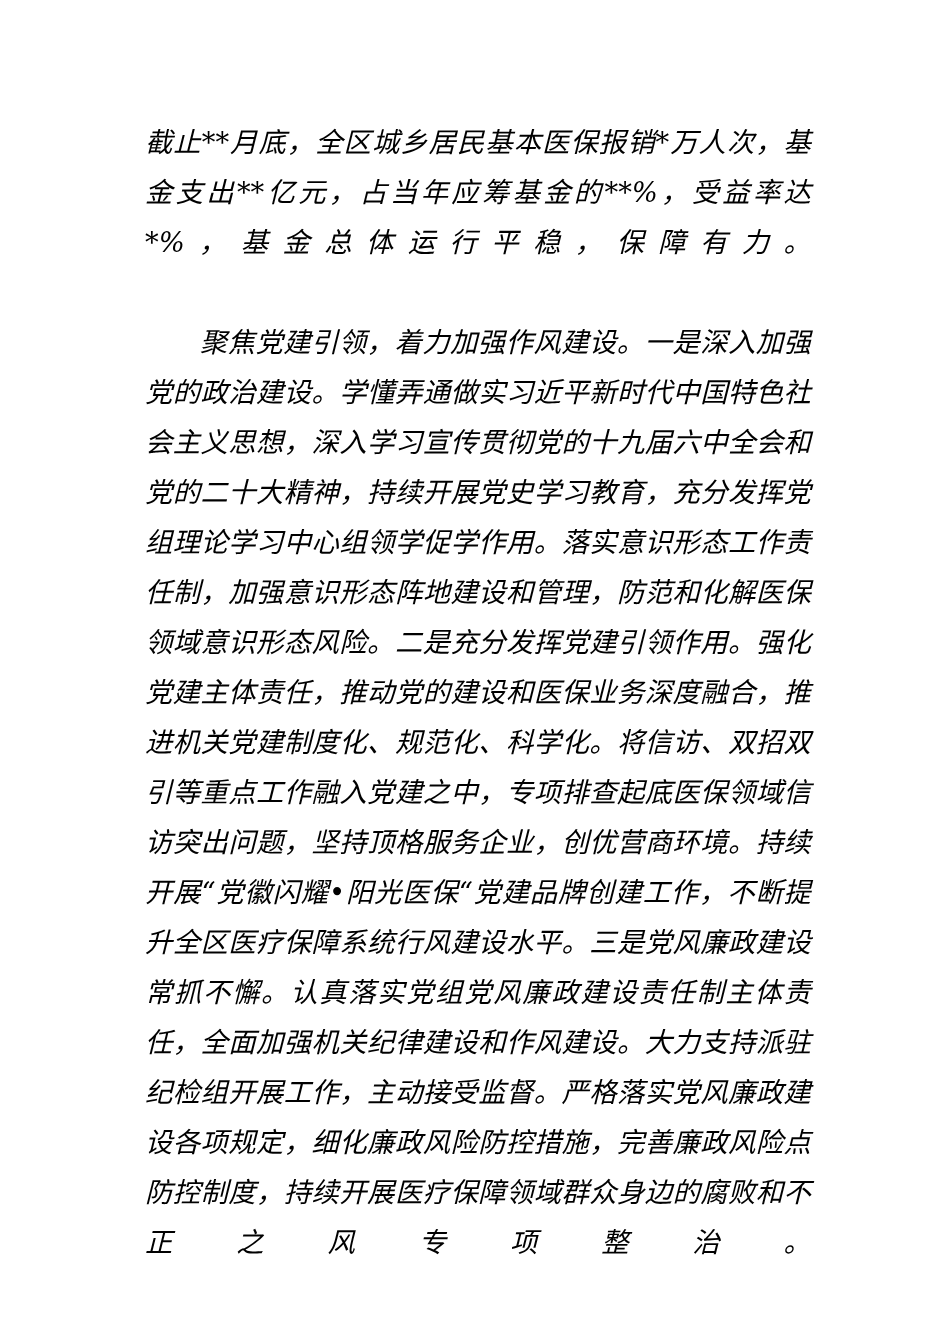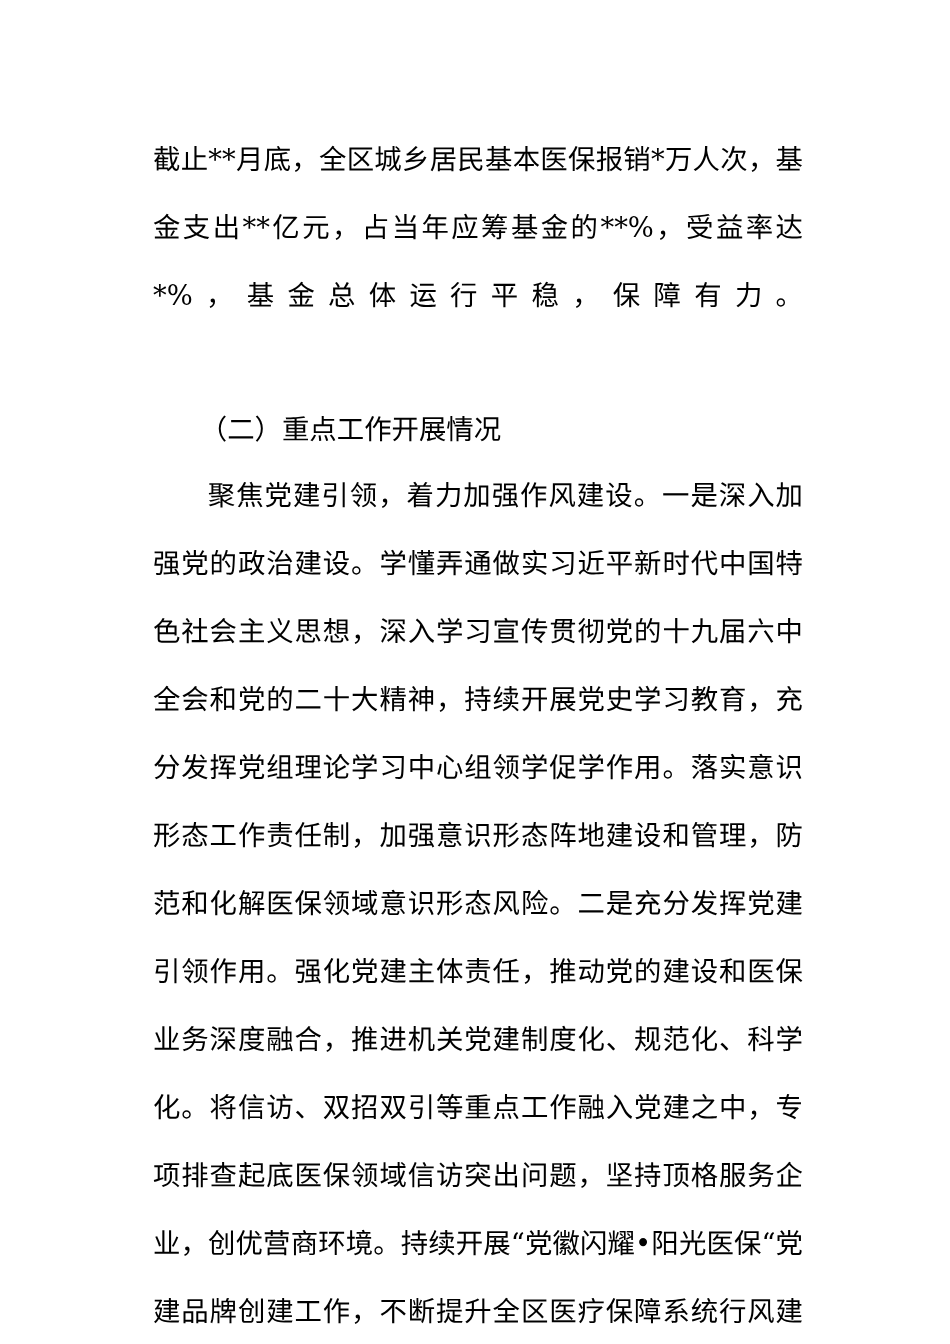--- a/index.html
+++ b/index.html
@@ -21,31 +21,32 @@
     box-sizing: border-box;
   }
   .content {
     position: absolute;
     left: 145px;
     top: 118px;
     width: 666px;
   }
   
   .para {
-    margin: 8px;
+    margin: 0;
     font-size: 27.4px;
-    line-height: 68px;
+    line-height: 50px;
     text-align: justify;
     text-justify: inter-character;
     text-indent: 0;
     letter-spacing: 0;
     word-break: break-all;
     overflow-wrap: anywhere;
     white-space: normal;
     font-weight: 400;
+    font-style: italic;
     -webkit-font-smoothing: antialiased;
   }
   .para.indent {
     text-indent: 2em;
   }
   .heading {
     margin: 0;
     font-size: 27.4px;
     line-height: 47.6px;
     text-align: left;
@@ -61,18 +62,17 @@
   }
 </style>
 </head>
 <body>
 
 <div class="page">
   <div class="content">
 
     <p class="para">截止**月底，全区城乡居民基本医保报销*万人次，基金支出**亿元，占当年应筹基金的**%，受益率达*%，基金总体运行平稳，保障有力。</p>
 
-    <p class="heading">（二）重点工作开展情况</p>
 
     <p class="para indent">聚焦党建引领，着力加强作风建设。一是深入加强党的政治建设。学懂弄通做实习近平新时代中国特色社会主义思想，深入学习宣传贯彻党的十九届六中全会和党的二十大精神，持续开展党史学习教育，充分发挥党组理论学习中心组领学促学作用。落实意识形态工作责任制，加强意识形态阵地建设和管理，防范和化解医保领域意识形态风险。二是充分发挥党建引领作用。强化党建主体责任，推动党的建设和医保业务深度融合，推进机关党建制度化、规范化、科学化。将信访、双招双引等重点工作融入党建之中，专项排查起底医保领域信访突出问题，坚持顶格服务企业，创优营商环境。持续开展“党徽闪耀•阳光医保“党建品牌创建工作，不断提升全区医疗保障系统行风建设水平。三是党风廉政建设常抓不懈。认真落实党组党风廉政建设责任制主体责任，全面加强机关纪律建设和作风建设。大力支持派驻纪检组开展工作，主动接受监督。严格落实党风廉政建设各项规定，细化廉政风险防控措施，完善廉政风险点防控制度，持续开展医疗保障领域群众身边的腐败和不正之风专项整治。</p>
 
   </div>
 </div>
 
 </body></html>

